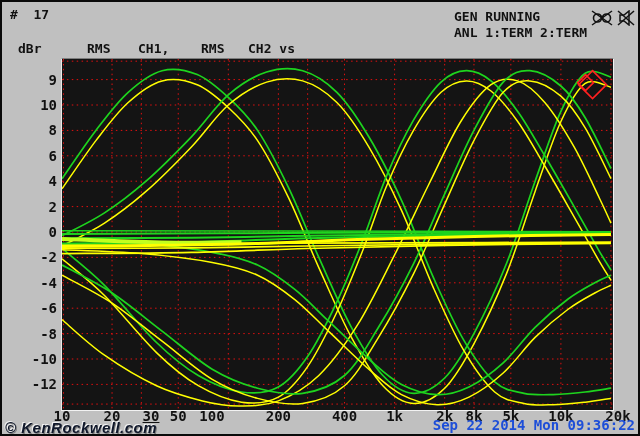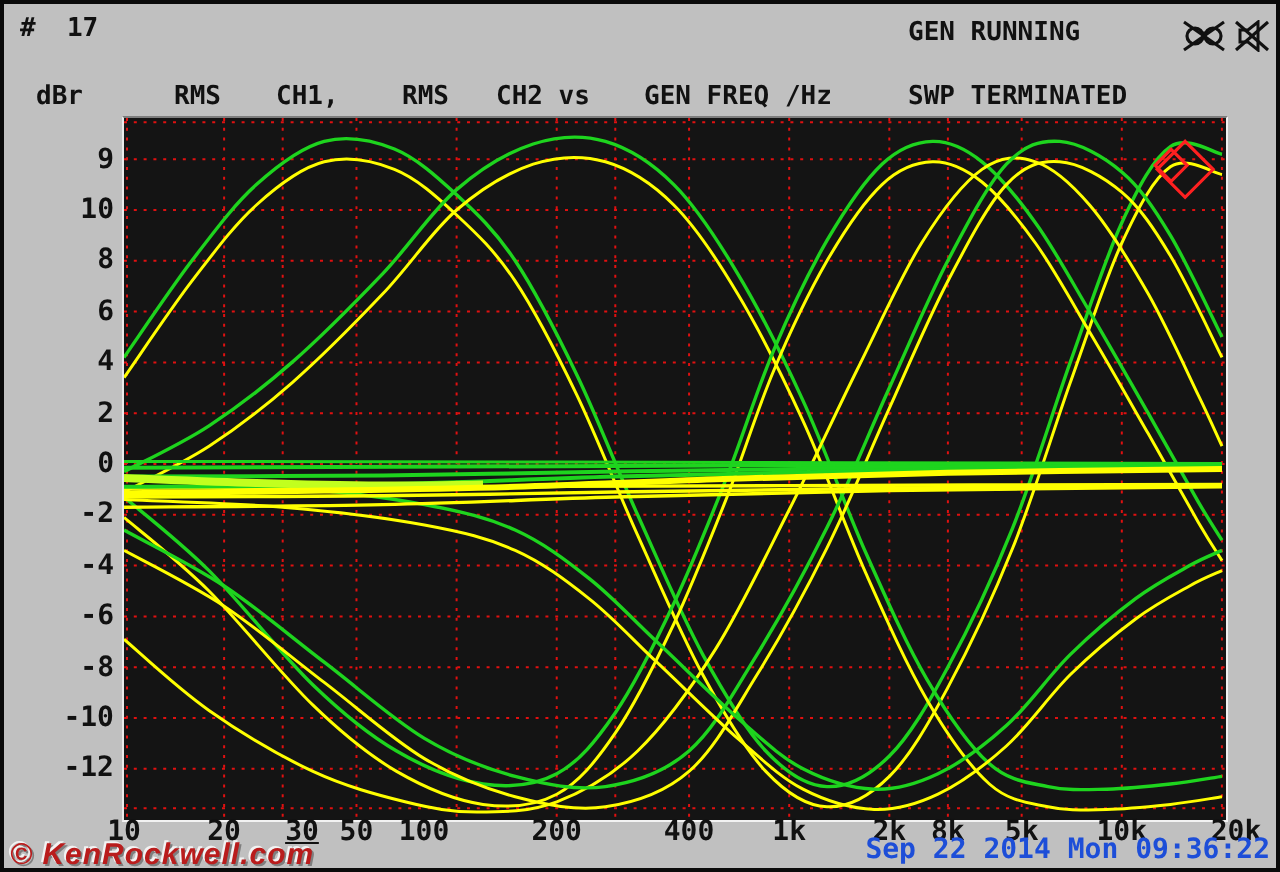--- a/index.html
+++ b/index.html
@@ -18,39 +18,39 @@
     background:#141414;
     border:1px solid #f2f2f2;border-top-color:#7d7d7d;border-left-color:#e9e9e9;
     box-sizing:content-box;
   }
   .plot svg{display:block;}
   .ylab{position:absolute;width:38px;text-align:right;font-size:14px;line-height:14px;}
   .xlab{position:absolute;width:44px;text-align:center;font-size:14px;line-height:14px;top:407px;}
   .watermark{
     position:absolute;left:3px;top:417px;
     font-family:"Liberation Sans",sans-serif;font-style:italic;font-weight:bold;font-size:15px;
-    color:#b91c1c;
+    color:#0f172a;
     text-shadow:-1px -1px 0 #f2f2f2, 1px 1px 0 #7e7e7e;
     letter-spacing:0.5px;
   }
   .timestamp{
     position:absolute;right:3px;top:416px;font-size:14px;line-height:15px;
     white-space:pre;
   }
   .topicons{position:absolute;left:589px;top:8px;display:flex;gap:3px;}
 </style>
 </head>
 <body>
 
 <div class="screen">
 
   <div class="txt" style="left:8px;top:6px;">#  17</div>
 
   <div class="status-line" style="top:8px;">GEN RUNNING</div>
-  <div class="status-line" style="top:40px;">SWP TERMINATED</div>
+  <div class="status-line" style="top:24px;">ANL 1:TERM 2:TERM</div>
 
   <div class="topicons">
     <svg width="22" height="16" viewBox="0 0 22 16">
       <circle cx="6.5" cy="8" r="4" fill="none" stroke="#111" stroke-width="1.6"></circle>
       <circle cx="15.5" cy="8" r="4" fill="none" stroke="#111" stroke-width="1.6"></circle>
       <line x1="9" y1="6.5" x2="13" y2="6.5" stroke="#111" stroke-width="1.4"></line>
       <line x1="1" y1="1" x2="21" y2="15" stroke="#111" stroke-width="1.5"></line>
       <line x1="21" y1="1" x2="1" y2="15" stroke="#111" stroke-width="1.5"></line>
     </svg>
     <svg width="20" height="16" viewBox="0 0 20 16">
@@ -58,21 +58,20 @@
       <line x1="2" y1="1" x2="18" y2="15" stroke="#111" stroke-width="1.5"></line>
       <line x1="18" y1="1" x2="2" y2="15" stroke="#111" stroke-width="1.5"></line>
     </svg>
   </div>
 
   <div class="txt" style="left:16px;top:40px;">dBr</div>
   <div class="txt" style="left:85px;top:40px;">RMS</div>
   <div class="txt" style="left:136px;top:40px;">CH1,</div>
   <div class="txt" style="left:199px;top:40px;">RMS</div>
   <div class="txt" style="left:246px;top:40px;">CH2 vs</div>
-  <div class="txt" style="left:320px;top:40px;">GEN FREQ /Hz</div>
 
   <div class="plot">
     <svg id="plotsvg" width="551" height="351" viewBox="0 0 551 351">
         <line x1="0" y1="20.600000000000023" x2="551" y2="20.600000000000023" stroke="#e01010" stroke-width="1" stroke-dasharray="1.5 3.4"></line>
         <line x1="0" y1="46" x2="551" y2="46" stroke="#e01010" stroke-width="1" stroke-dasharray="1.5 3.4"></line>
         <line x1="0" y1="71.4" x2="551" y2="71.4" stroke="#e01010" stroke-width="1" stroke-dasharray="1.5 3.4"></line>
         <line x1="0" y1="96.80000000000001" x2="551" y2="96.80000000000001" stroke="#e01010" stroke-width="1" stroke-dasharray="1.5 3.4"></line>
         <line x1="0" y1="122.2" x2="551" y2="122.2" stroke="#e01010" stroke-width="1" stroke-dasharray="1.5 3.4"></line>
         <line x1="0" y1="147.6" x2="551" y2="147.6" stroke="#e01010" stroke-width="1" stroke-dasharray="1.5 3.4"></line>
         <line x1="0" y1="173" x2="551" y2="173" stroke="#e01010" stroke-width="1" stroke-dasharray="1.5 3.4"></line>

